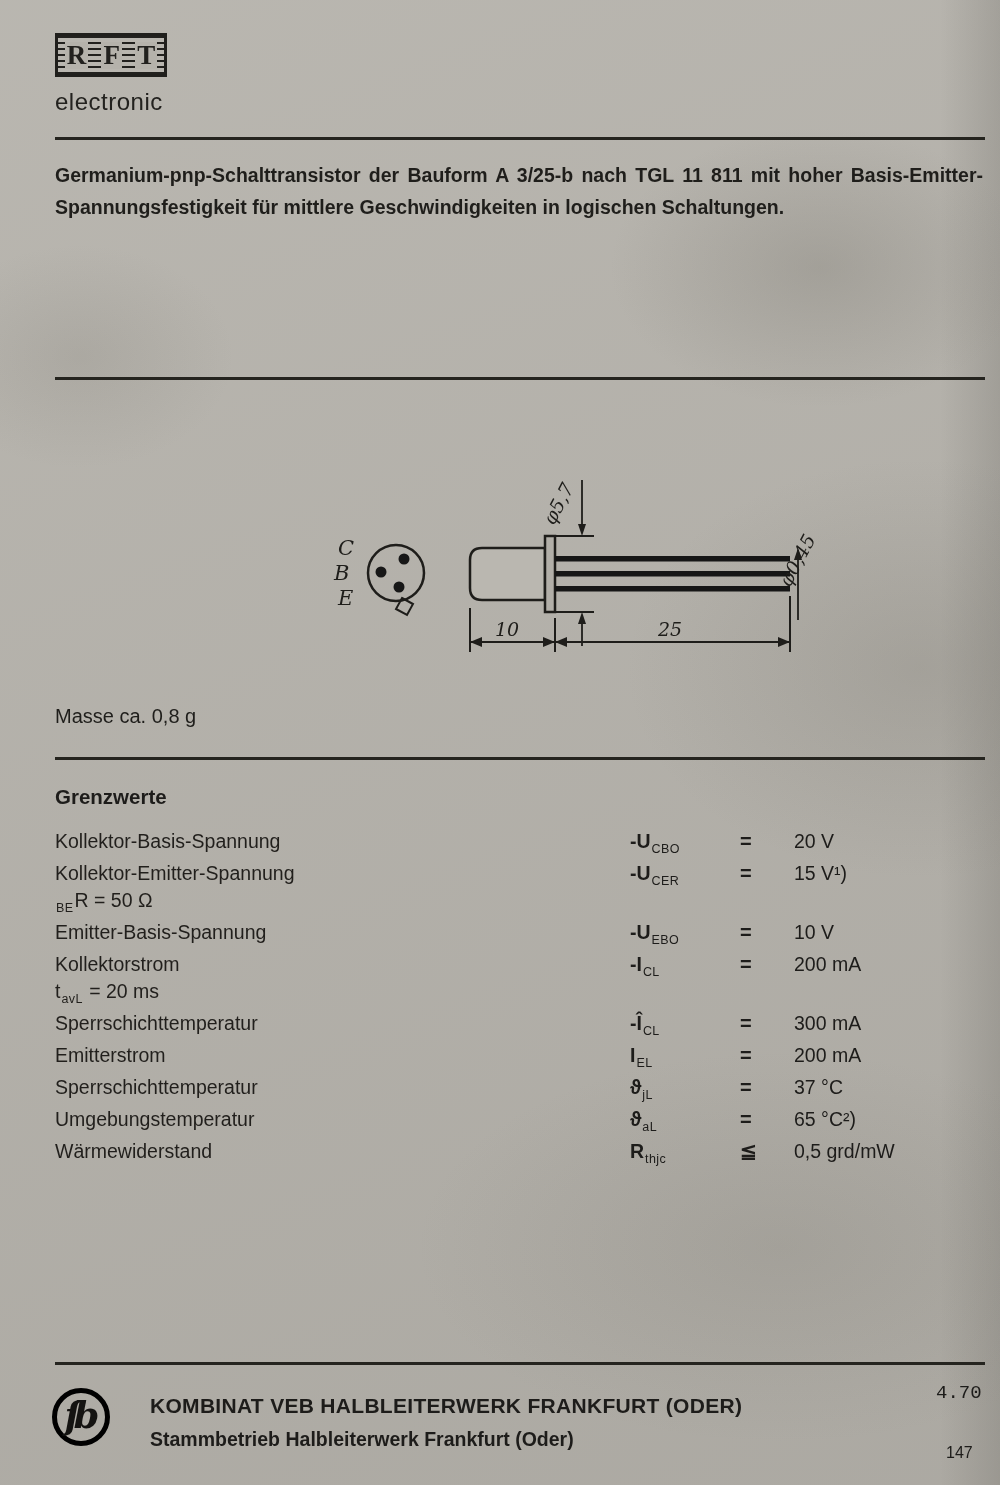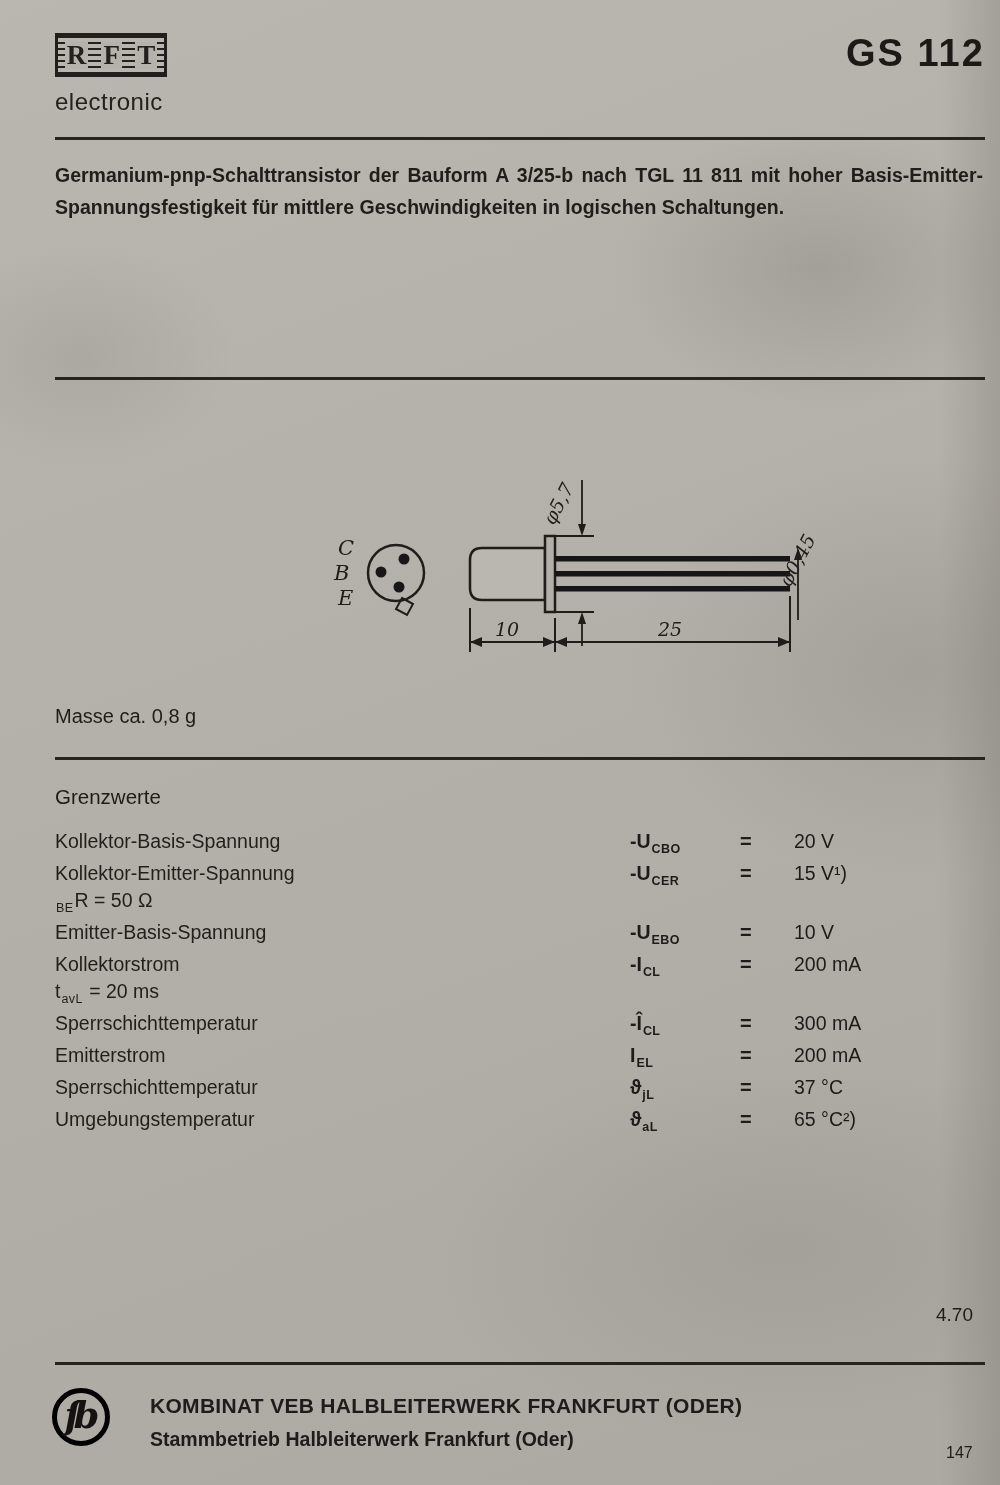--- a/index.html
+++ b/index.html
@@ -40,59 +40,58 @@
   }
 
   
   .drawing { position:absolute; left:320px; top:470px; }
   .drawing text { fill:#1e1d1a; }
   .dim-label { font-family:"DejaVu Serif", "Liberation Serif", serif; font-style:italic; font-size:19px; }
   .pin-label { font-family:"DejaVu Serif", "Liberation Serif", serif; font-style:italic; font-size:21px; }
 
   .mass-note { position:absolute; left:55px; top:705px; font-size:20px; color:#1f1e1b; }
 
-  .ratings-title { position:absolute; left:55px; top:785px; font-size:20.5px; font-weight:400; }
+  .ratings-title { position:absolute; left:55px; top:785px; font-size:20.5px; font-weight:700; }
 
   .ratings { position:absolute; left:55px; top:830px; width:930px; font-size:19.5px; }
   .rrow { display:grid; grid-template-columns:575px 108px 38px auto; align-items:start; margin-bottom:7px; line-height:22px; }
   .rlabel { color:#211f1c; }
   .subline { margin-top:5px; }
   .rsym { font-weight:700; white-space:nowrap; }
-  .ss, .ss2 { font-size:12.5px; font-weight:700; position:relative; top:5px; margin-left:1px; letter-spacing:0.4px; }
+  .ss, .ss2 { font-size:12.5px; font-weight:400; position:relative; top:5px; margin-left:1px; letter-spacing:0.4px; }
   .ss2 { font-weight:400; margin-right:1px; }
   .rrel { font-size:20px; font-weight:700; padding-left:2px; }
   .rval { font-weight:400; white-space:nowrap;margin-left:18px; }
 
   
   .veb-logo {
     position:absolute; left:52px; top:1388px; width:58px; height:58px;
     border:5px solid #000000; border-radius:50%; box-sizing:border-box;
     display:flex; align-items:center; justify-content:center;
   }
   .veb-glyph {
     font-family:"DejaVu Serif", serif; font-weight:700; font-style:italic;
     font-size:37px; letter-spacing:-7px; color:#141311; margin-top:-4px; margin-left:-5px;
   }
   .company-1 { position:absolute; left:150px; top:1394px; font-size:21px; font-weight:700; letter-spacing:0.3px; }
   .company-2 { position:absolute; left:150px; top:1428px; font-size:19.5px; font-weight:700; }
-  .date-code { position:absolute; left:936px; top:1304px; font-size:19px; }
+  .date-code { position:absolute; left:936px; top:1382px; font-size:19px;font-family:Liberation Mono, monospace; }
   .page-number { position:absolute; left:946px; top:1444px; font-size:16px; }
 </style>
 </head>
 <body>
 
 <div class="page">
 
   <div class="rft-box">
     <span class="rft-letter">R</span>
     <span class="rft-letter">F</span>
     <span class="rft-letter">T</span>
   </div>
   <div class="logo-sub">electronic</div>
-  <div class="part-number">GS 112</div>
 
   <div class="rule" style="top:137px;"></div>
 
   <div class="description">Germanium-pnp-Schalttransistor der Bauform A 3/25-b nach TGL 11 811 mit hoher Basis-Emitter-Spannungsfestigkeit für mittlere Geschwindigkeiten in logischen Schaltungen.</div>
 
   <div class="rule" style="top:377px;"></div>
 
   <svg class="drawing" width="540" height="200" viewBox="0 0 540 200">
 
     <text class="pin-label" x="18" y="85">C</text>
@@ -208,20 +207,26 @@
       <div class="rval">37 °C</div>
     </div>
 
     <div class="rrow">
       <div class="rlabel">Umgebungstemperatur</div>
       <div class="rsym"><span>ϑ</span><span class="ss">aL</span></div>
       <div class="rrel">=</div>
       <div class="rval">65 °C²)</div>
     </div>
 
+    <div class="rrow">
+      <div class="rlabel">Wärmewiderstand</div>
+      <div class="rsym"><span>R</span><span class="ss">thjc</span></div>
+      <div class="rrel">≦</div>
+      <div class="rval">0,5 grd/mW</div>
+    </div>
 
   </div>
 
   <div class="rule" style="top:1362px;"></div>
 
   <div class="veb-logo">
     <span class="veb-glyph">ſb</span>
   </div>
   <div class="company-1">KOMBINAT VEB HALBLEITERWERK FRANKFURT (ODER)</div>
   <div class="company-2">Stammbetrieb Halbleiterwerk Frankfurt (Oder)</div>

